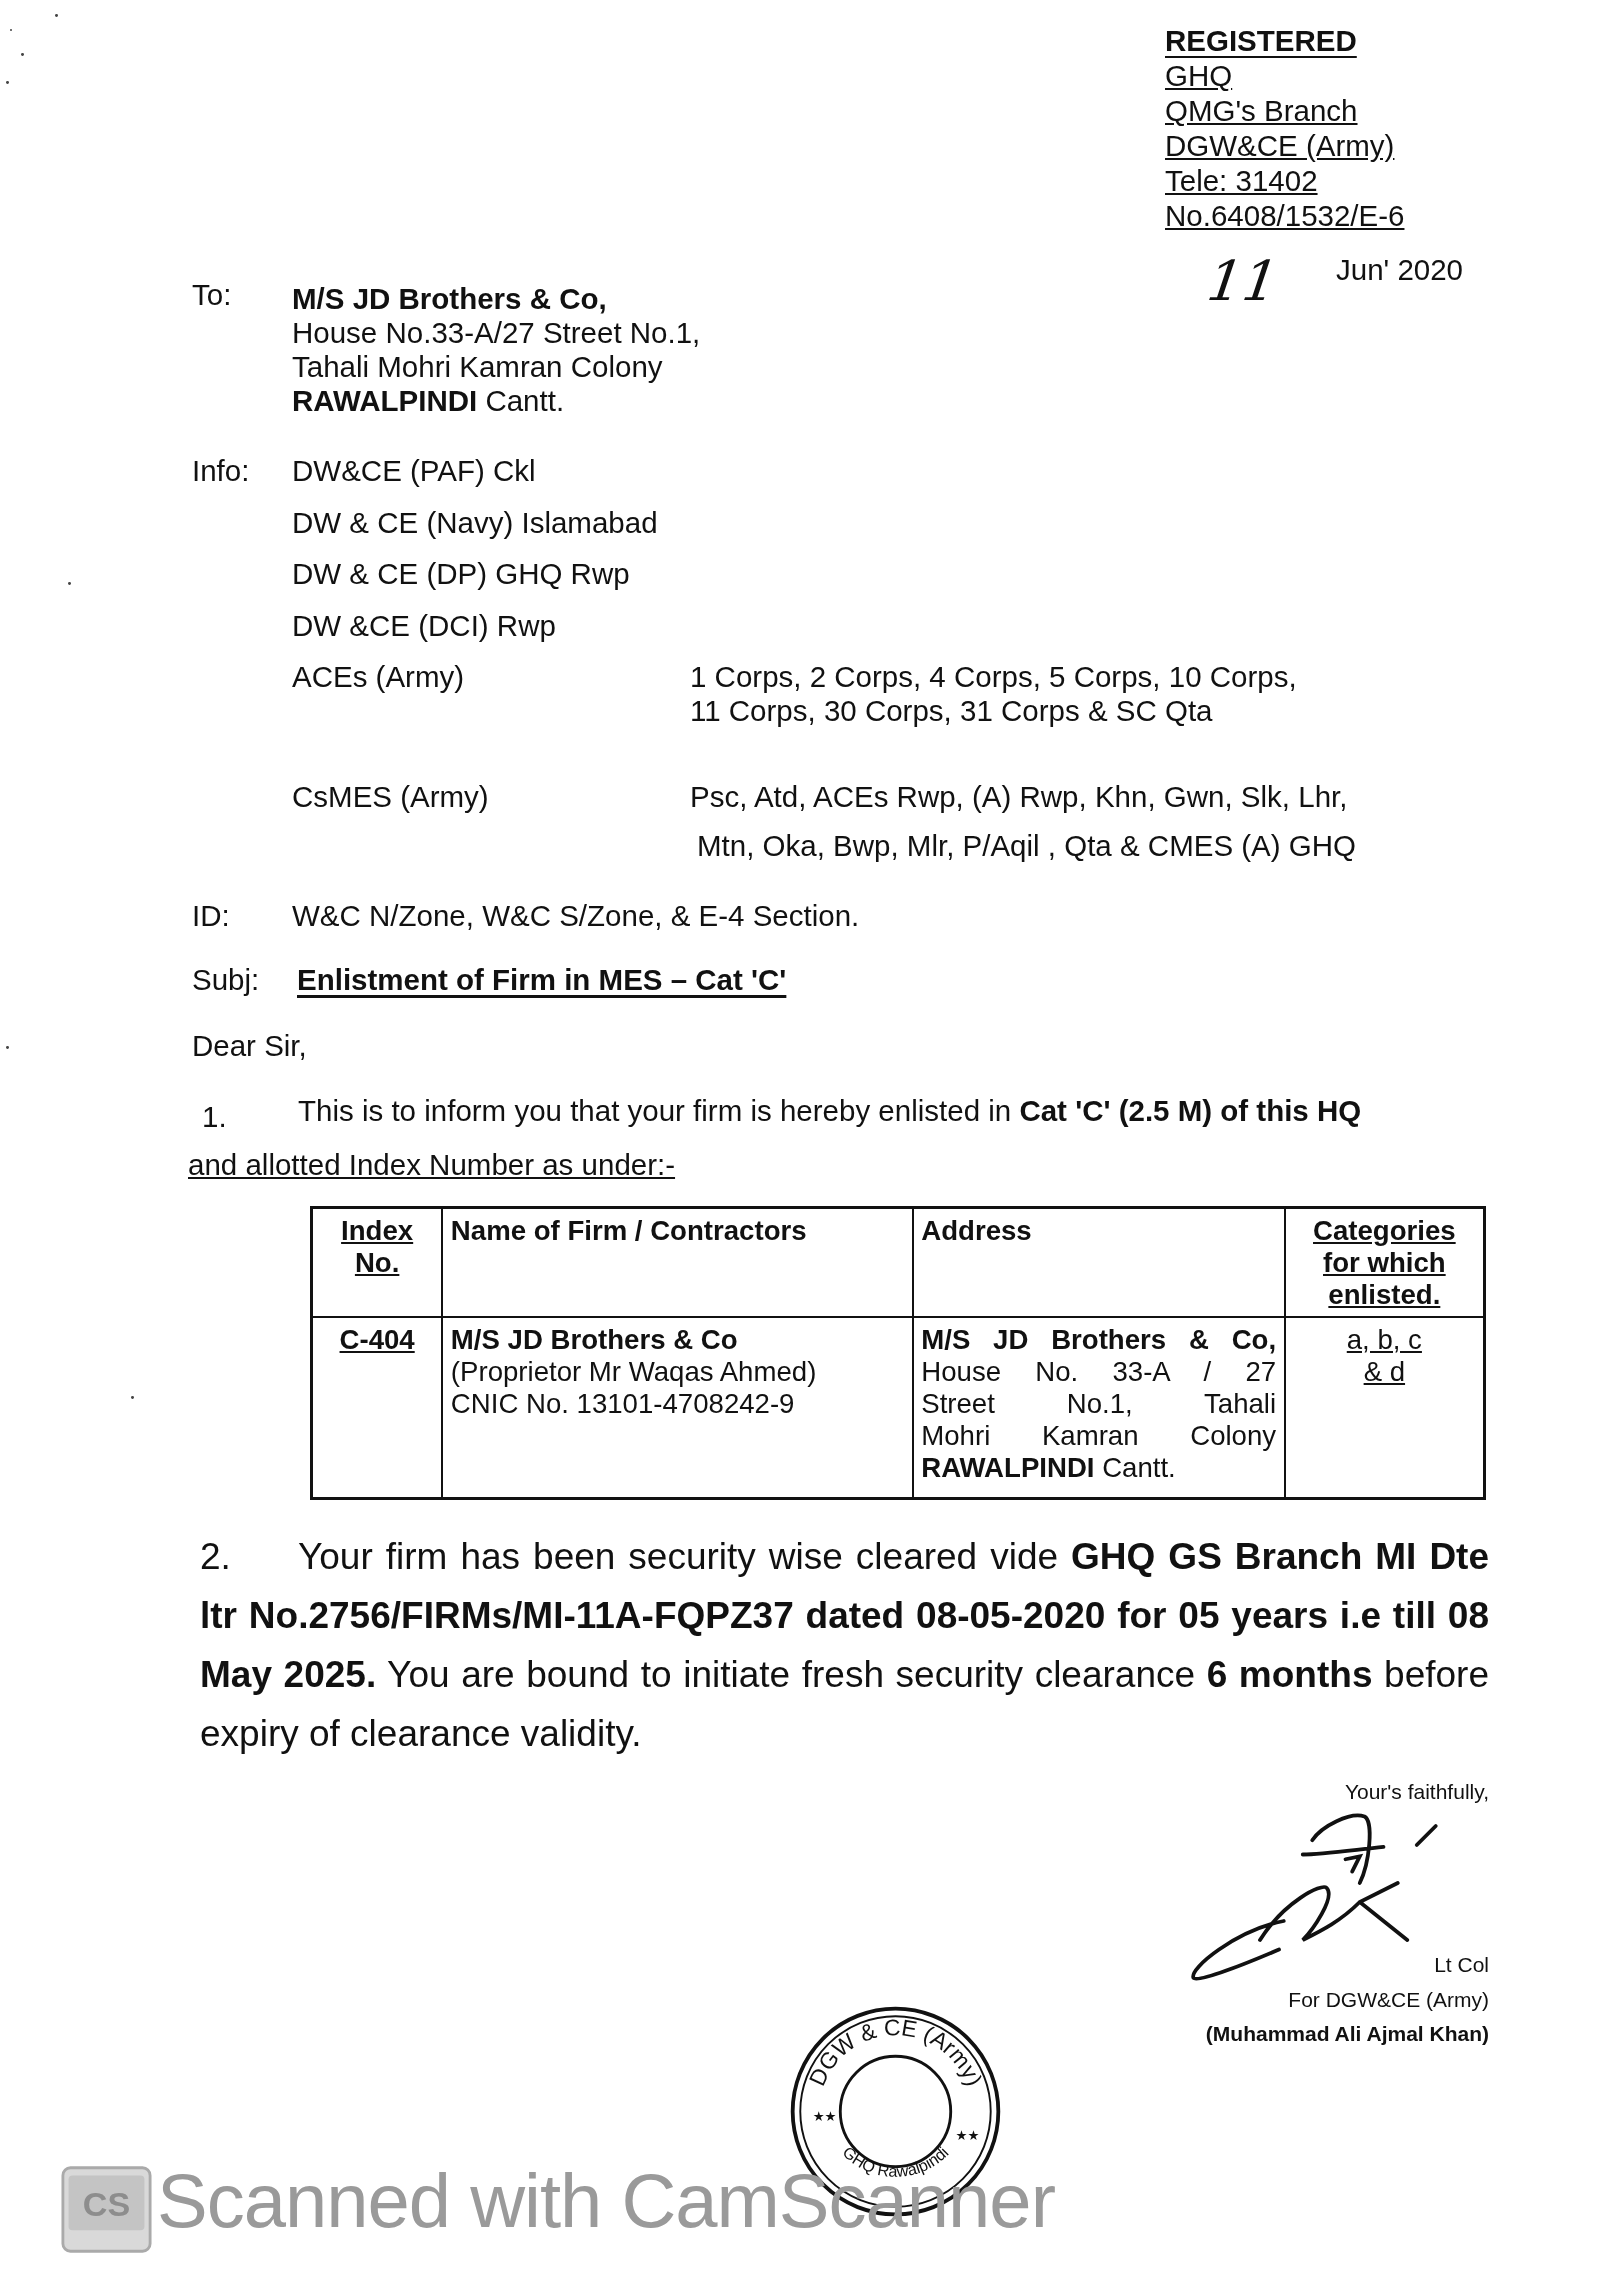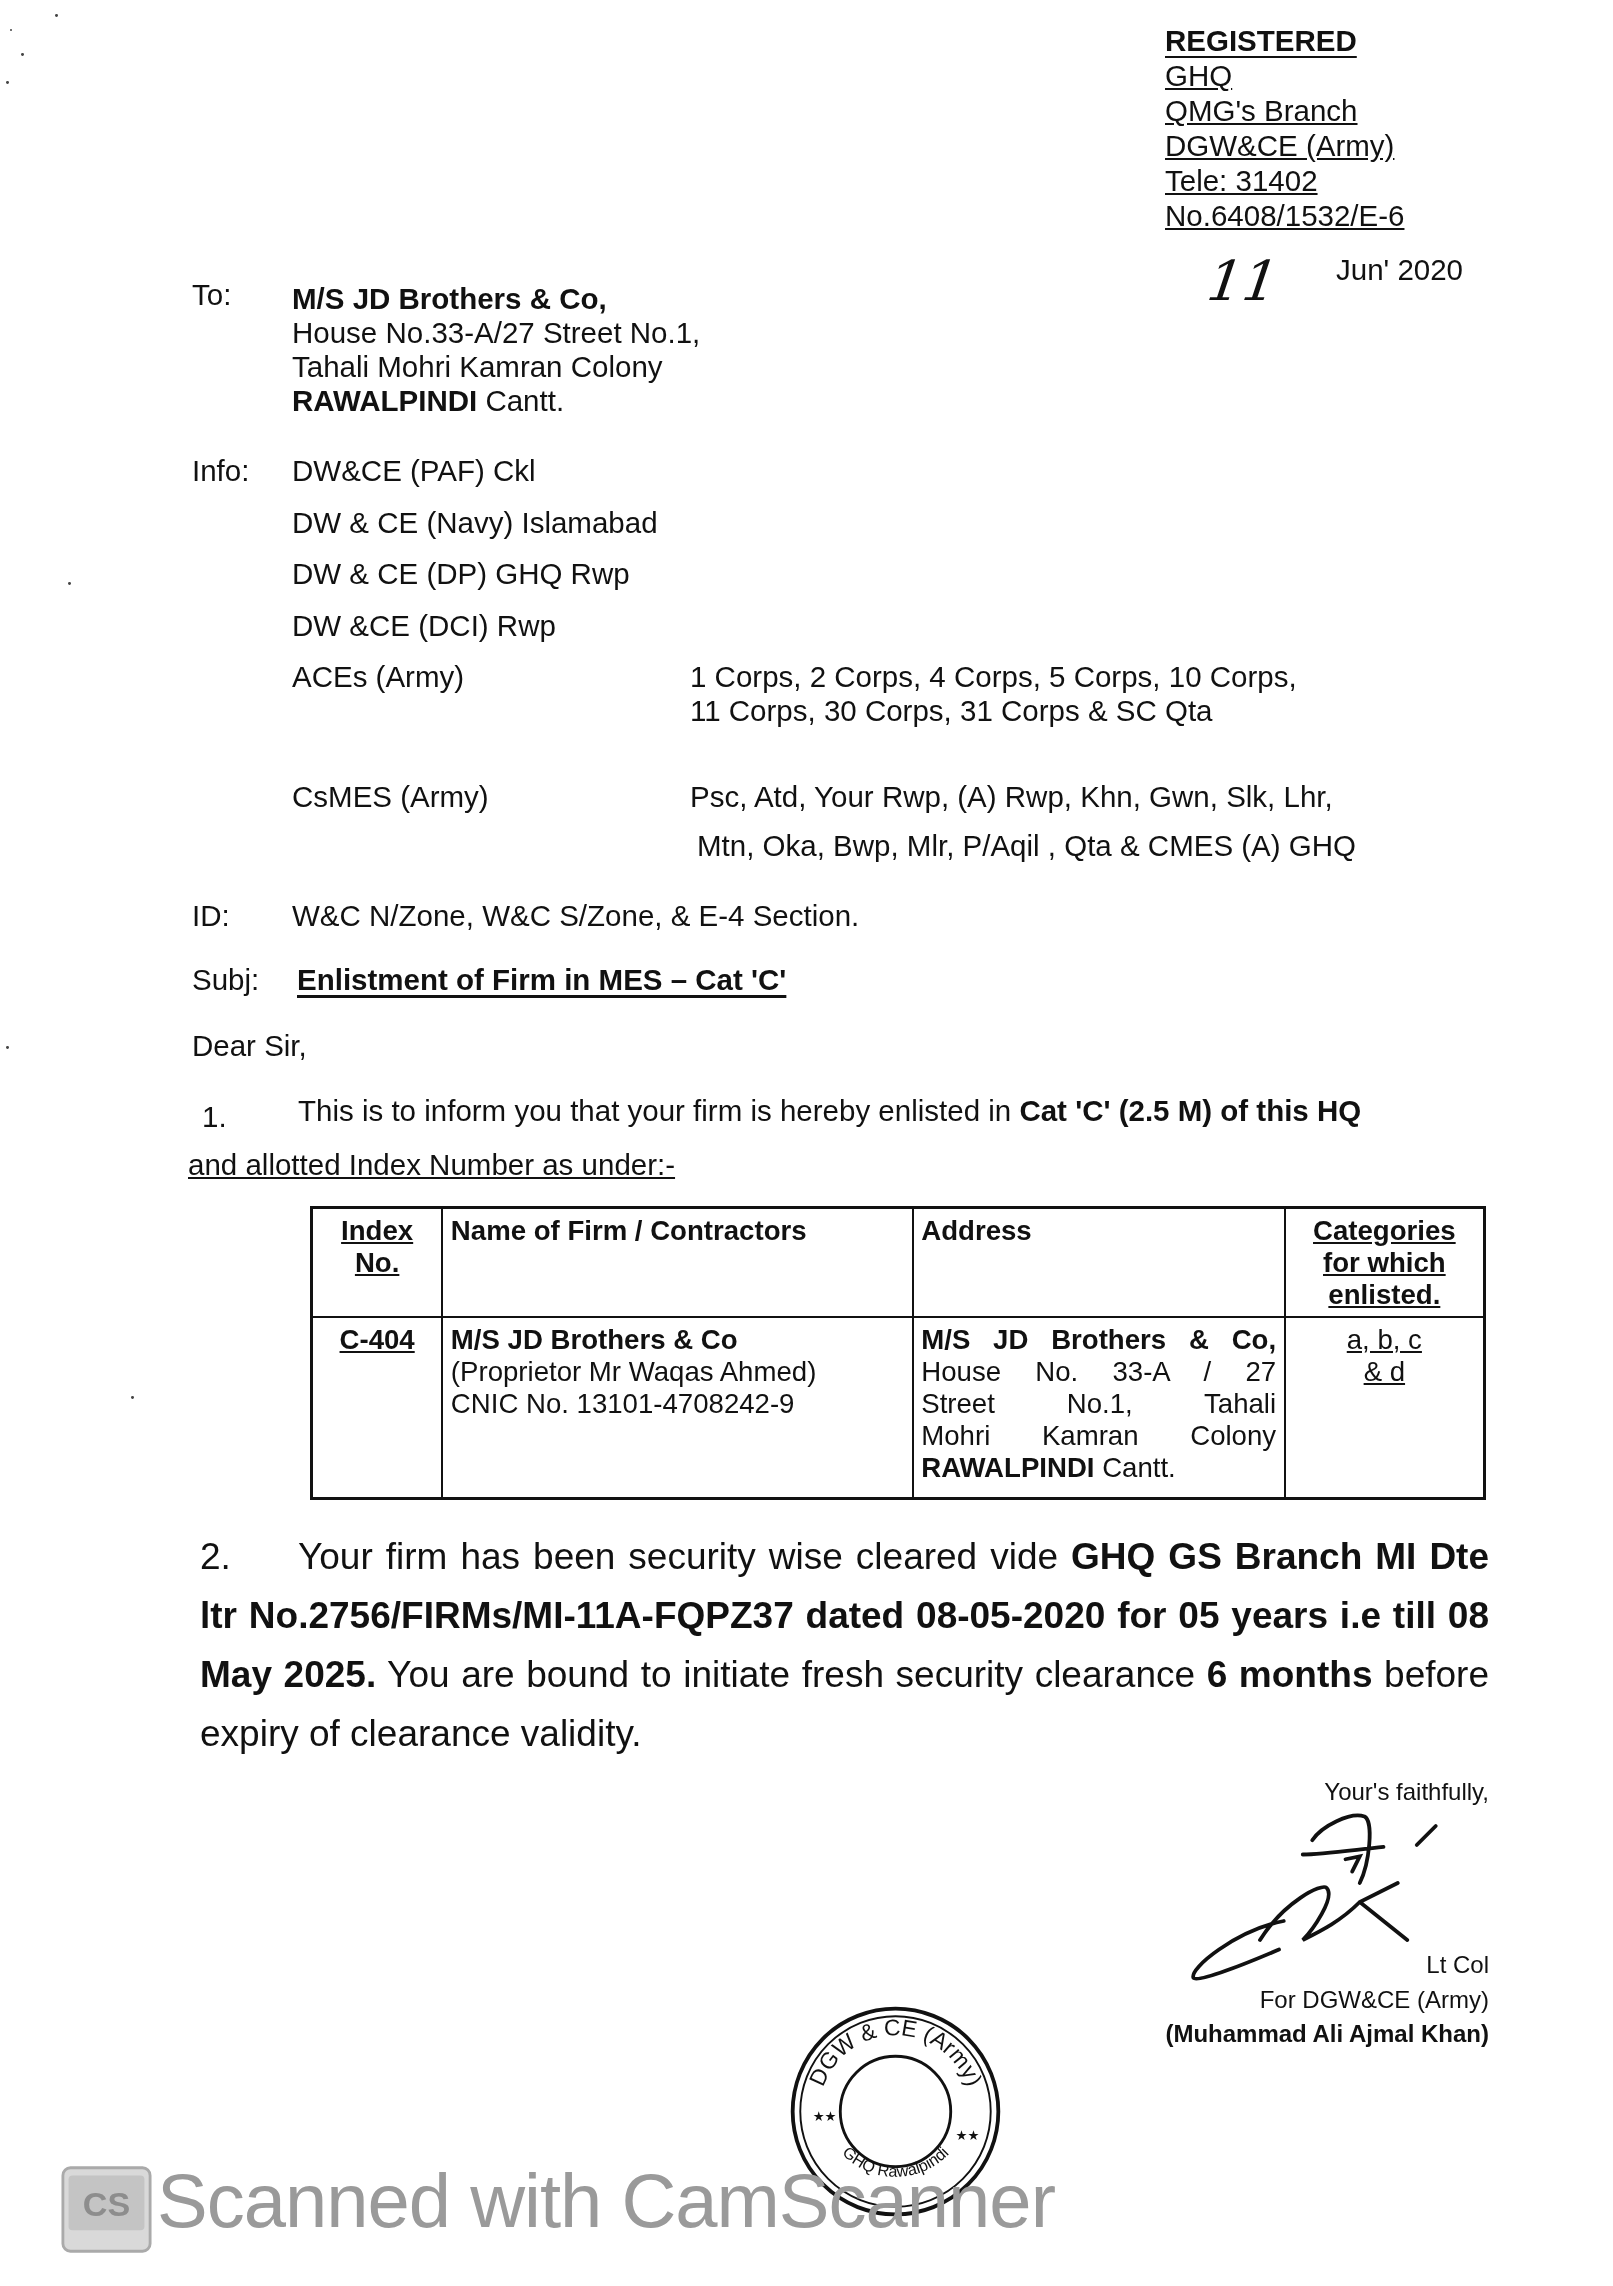--- a/index.html
+++ b/index.html
@@ -25,21 +25,21 @@
   #enl-table th, #enl-table td { border: 2.9px solid #111; vertical-align: top; padding: 5.7px 7.6px; }
   #enl-table th { font-weight: bold; text-align: left; }
   #enl-table th.c, #enl-table td.c { text-align: center; text-decoration: underline; }
   #enl-table td.just { text-align: justify; text-align-last: justify; }
   #enl-table td.just span { display:block; text-align: justify; text-align-last: justify; }
   #enl-table td.just span.last { text-align-last: left; }
 
   .para { left: 200px; width: 1289px; font-size: 37px; line-height: 59px; white-space: normal; text-align: justify; }
 
   
-  .sig { right: 124px; text-align: right; font-size: 24px; line-height: 34px; }
+  .sig { right: 124px; text-align: right; font-size: 21px; line-height: 34px; }
 
   
   #stamp { position: absolute; left: 786px; top: 2002px; width: 219px; height: 219px; }
 
   
   #cs-mark { position: absolute; left: 59px; top: 2164px; width: 95px; height: 91px; }
   #cs-text { position: absolute; left: 157px; top: 2157px; font-size: 76px; color: #9a9a9a;
              letter-spacing: -1px; font-family: "Liberation Sans", sans-serif; }
 
   .speck { position: absolute; width: 2.9px; height: 2.9px; border-radius: 50%; background: #444; }
@@ -68,21 +68,21 @@
 <div class="abs t col1" style="top:454px;">DW&amp;CE (PAF) Ckl</div>
 <div class="abs t col1" style="top:506px;">DW &amp; CE (Navy) Islamabad</div>
 <div class="abs t col1" style="top:557px;">DW &amp; CE (DP) GHQ Rwp</div>
 <div class="abs t col1" style="top:609px;">DW &amp;CE (DCI) Rwp</div>
 
 <div class="abs t col1" style="top:660px;">ACEs (Army)</div>
 <div class="abs t col2" style="top:660px;">1 Corps, 2 Corps, 4 Corps, 5 Corps, 10 Corps,</div>
 <div class="abs t col2" style="top:694px;">11 Corps, 30 Corps, 31 Corps &amp; SC Qta</div>
 
 <div class="abs t col1" style="top:780px;">CsMES (Army)</div>
-<div class="abs t col2" style="top:780px;">Psc, Atd, Your Rwp, (A) Rwp, Khn, Gwn, Slk, Lhr,</div>
+<div class="abs t col2" style="top:780px;">Psc, Atd, ACEs Rwp, (A) Rwp, Khn, Gwn, Slk, Lhr,</div>
 <div class="abs t" style="left:697px; top:829px;">Mtn, Oka, Bwp, Mlr, P/Aqil , Qta &amp; CMES (A) GHQ</div>
 
 <div class="abs t lbl" style="top:899px;">ID:</div>
 <div class="abs t col1" style="top:899px;">W&amp;C N/Zone, W&amp;C S/Zone, &amp; E-4 Section.</div>
 
 <div class="abs t lbl" style="top:963px;">Subj:</div>
 <div class="abs t col1 b u" style="top:963px; left:297px;">Enlistment of Firm in MES – Cat 'C'</div>
 
 <div class="abs t lbl" style="top:1029px;">Dear Sir,</div>
 

